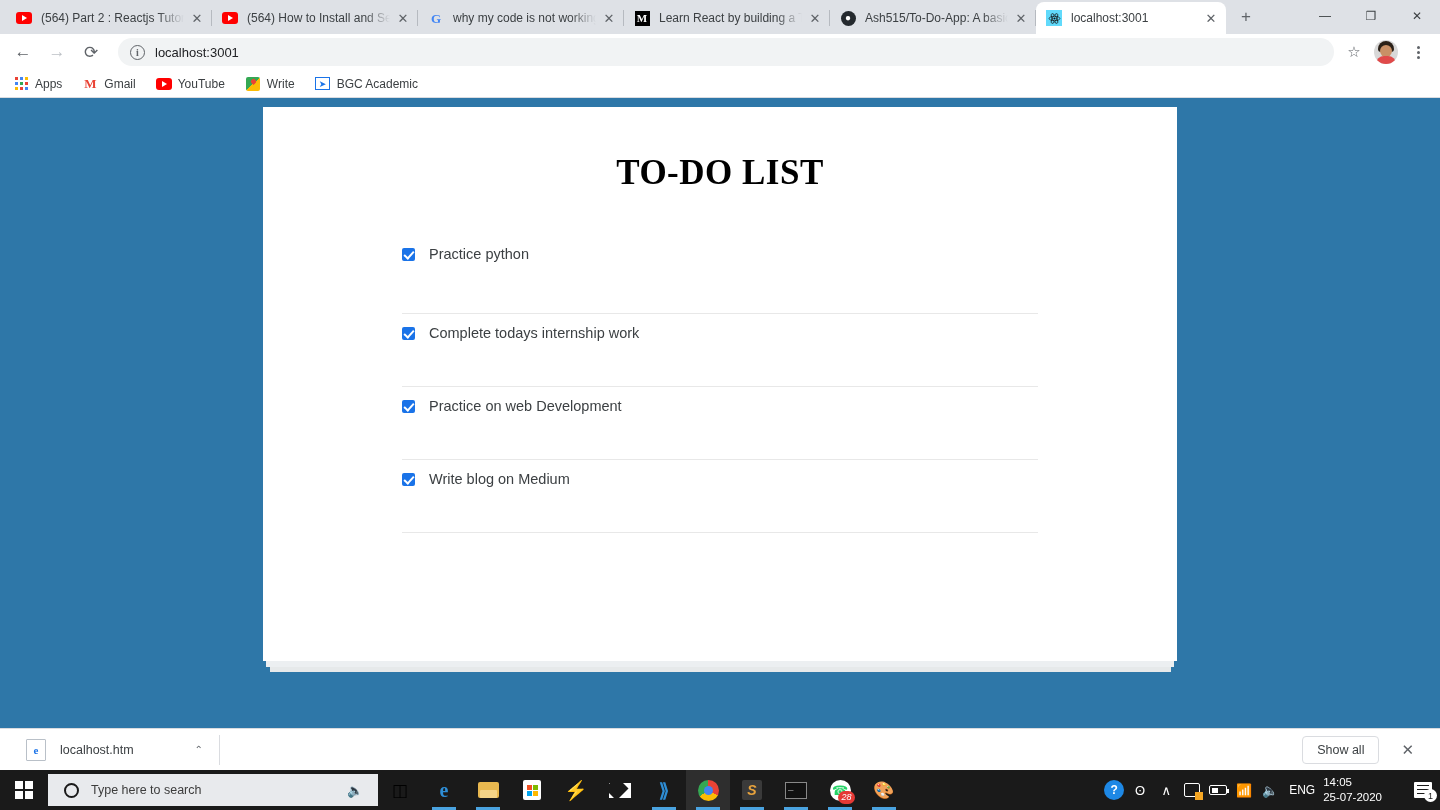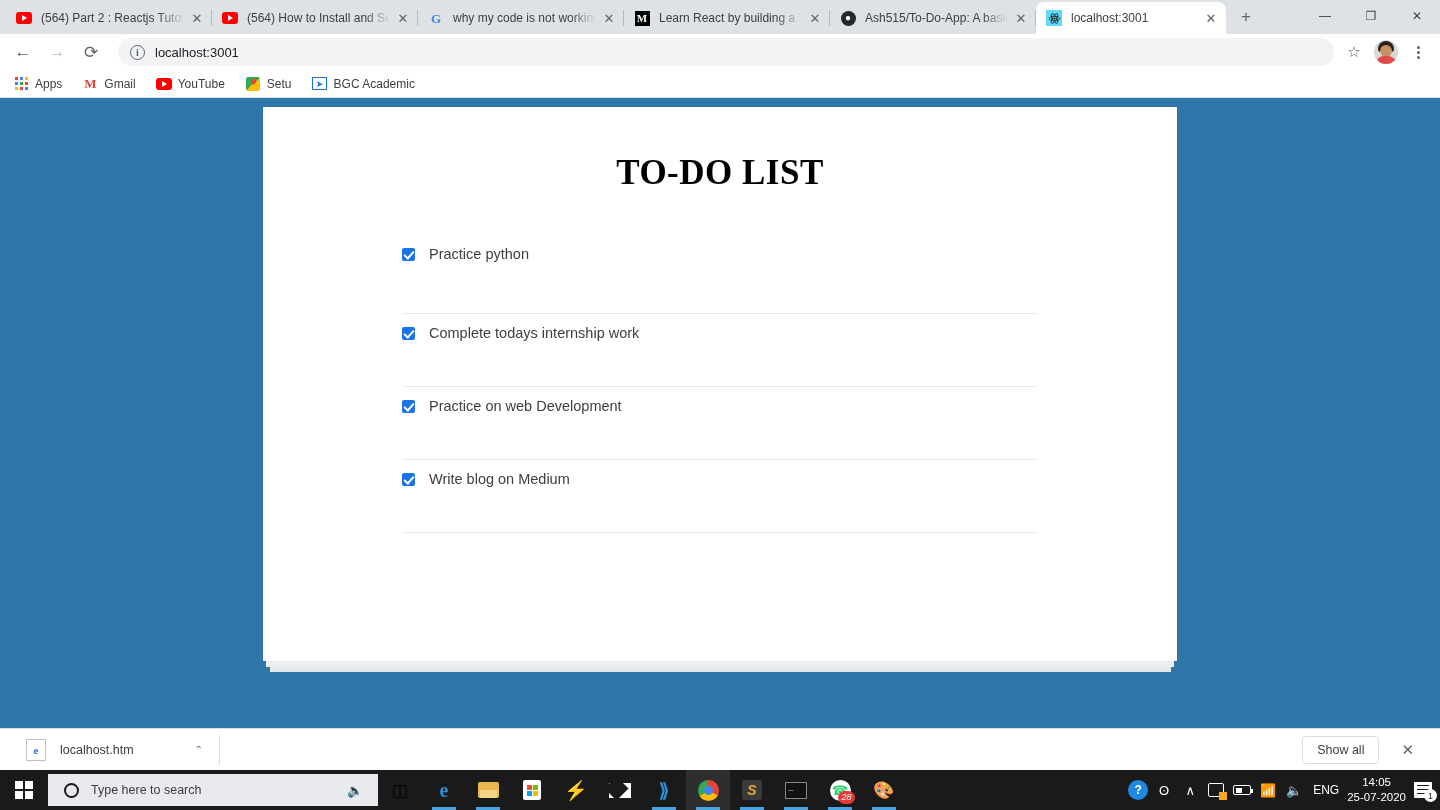--- a/index.html
+++ b/index.html
@@ -246,22 +246,22 @@
   .pic-ico { width: 16px; height: 14px; border: 1.4px solid #fff; border-radius: 2px;
              position: relative; }
   .pic-ico .warn { position: absolute; right: -4px; bottom: -4px; width: 8px; height: 8px;
                    background: #f5a623; color: #000; font-size: 7px; }
   .batt { width: 18px; height: 10px; border: 1.4px solid #fff; border-radius: 2px;
           position: relative; display: flex; align-items: center; }
   .batt:after { content:""; position:absolute; right:-3px; top:2.5px; width:2px; height:4px;
                 background:#fff; }
   .batt i { display:block; width:6px; height:5px; background:#fff; margin-left:1.5px; }
   .lang { margin: 0 8px 0 6px; font-size: 12px; color: #fff; }
-  .clock { display: flex; flex-direction: column; align-items: center;
-           line-height: 15px; font-size: 11.5px; color: #fff; margin-right: 0; }
+  .clock { display: flex; flex-direction: column; align-items: flex-start;
+           line-height: 15px; font-size: 11.5px; color: #fff; margin-right: 24px; }
   .notif { width: 34px; height: 40px; display: flex; align-items: center;
            justify-content: center; position: relative; }
   .notif-box { width: 18px; height: 16px; background: #fff; border-radius: 1px;
                position: relative; }
   .notif-box i { display:block; height:1.6px; background:#1a1a1a; margin:2.5px 3px 0 3px; }
   .notif .nb { position: absolute; right: 3px; bottom: 8px; width: 13px; height: 13px;
                border-radius: 50%; background: #fff; color: #1a1a1a; font-size: 9px;
                display: flex; align-items: center; justify-content: center; }
 </style>
 </head>
@@ -387,21 +387,21 @@
     <div class="bm">
       <span class="bmi">
           <span class="fav-yt"></span>
         </span>
       <span>YouTube</span>
     </div>
     <div class="bm">
       <span class="bmi">
           <span class="bm-maps"></span>
         </span>
-      <span>Setu</span>
+      <span>Write</span>
     </div>
     <div class="bm">
       <span class="bmi">
           <span class="bm-bgc">➤</span>
         </span>
       <span>BGC Academic</span>
     </div>
   </div>
 
   <div class="viewport">

